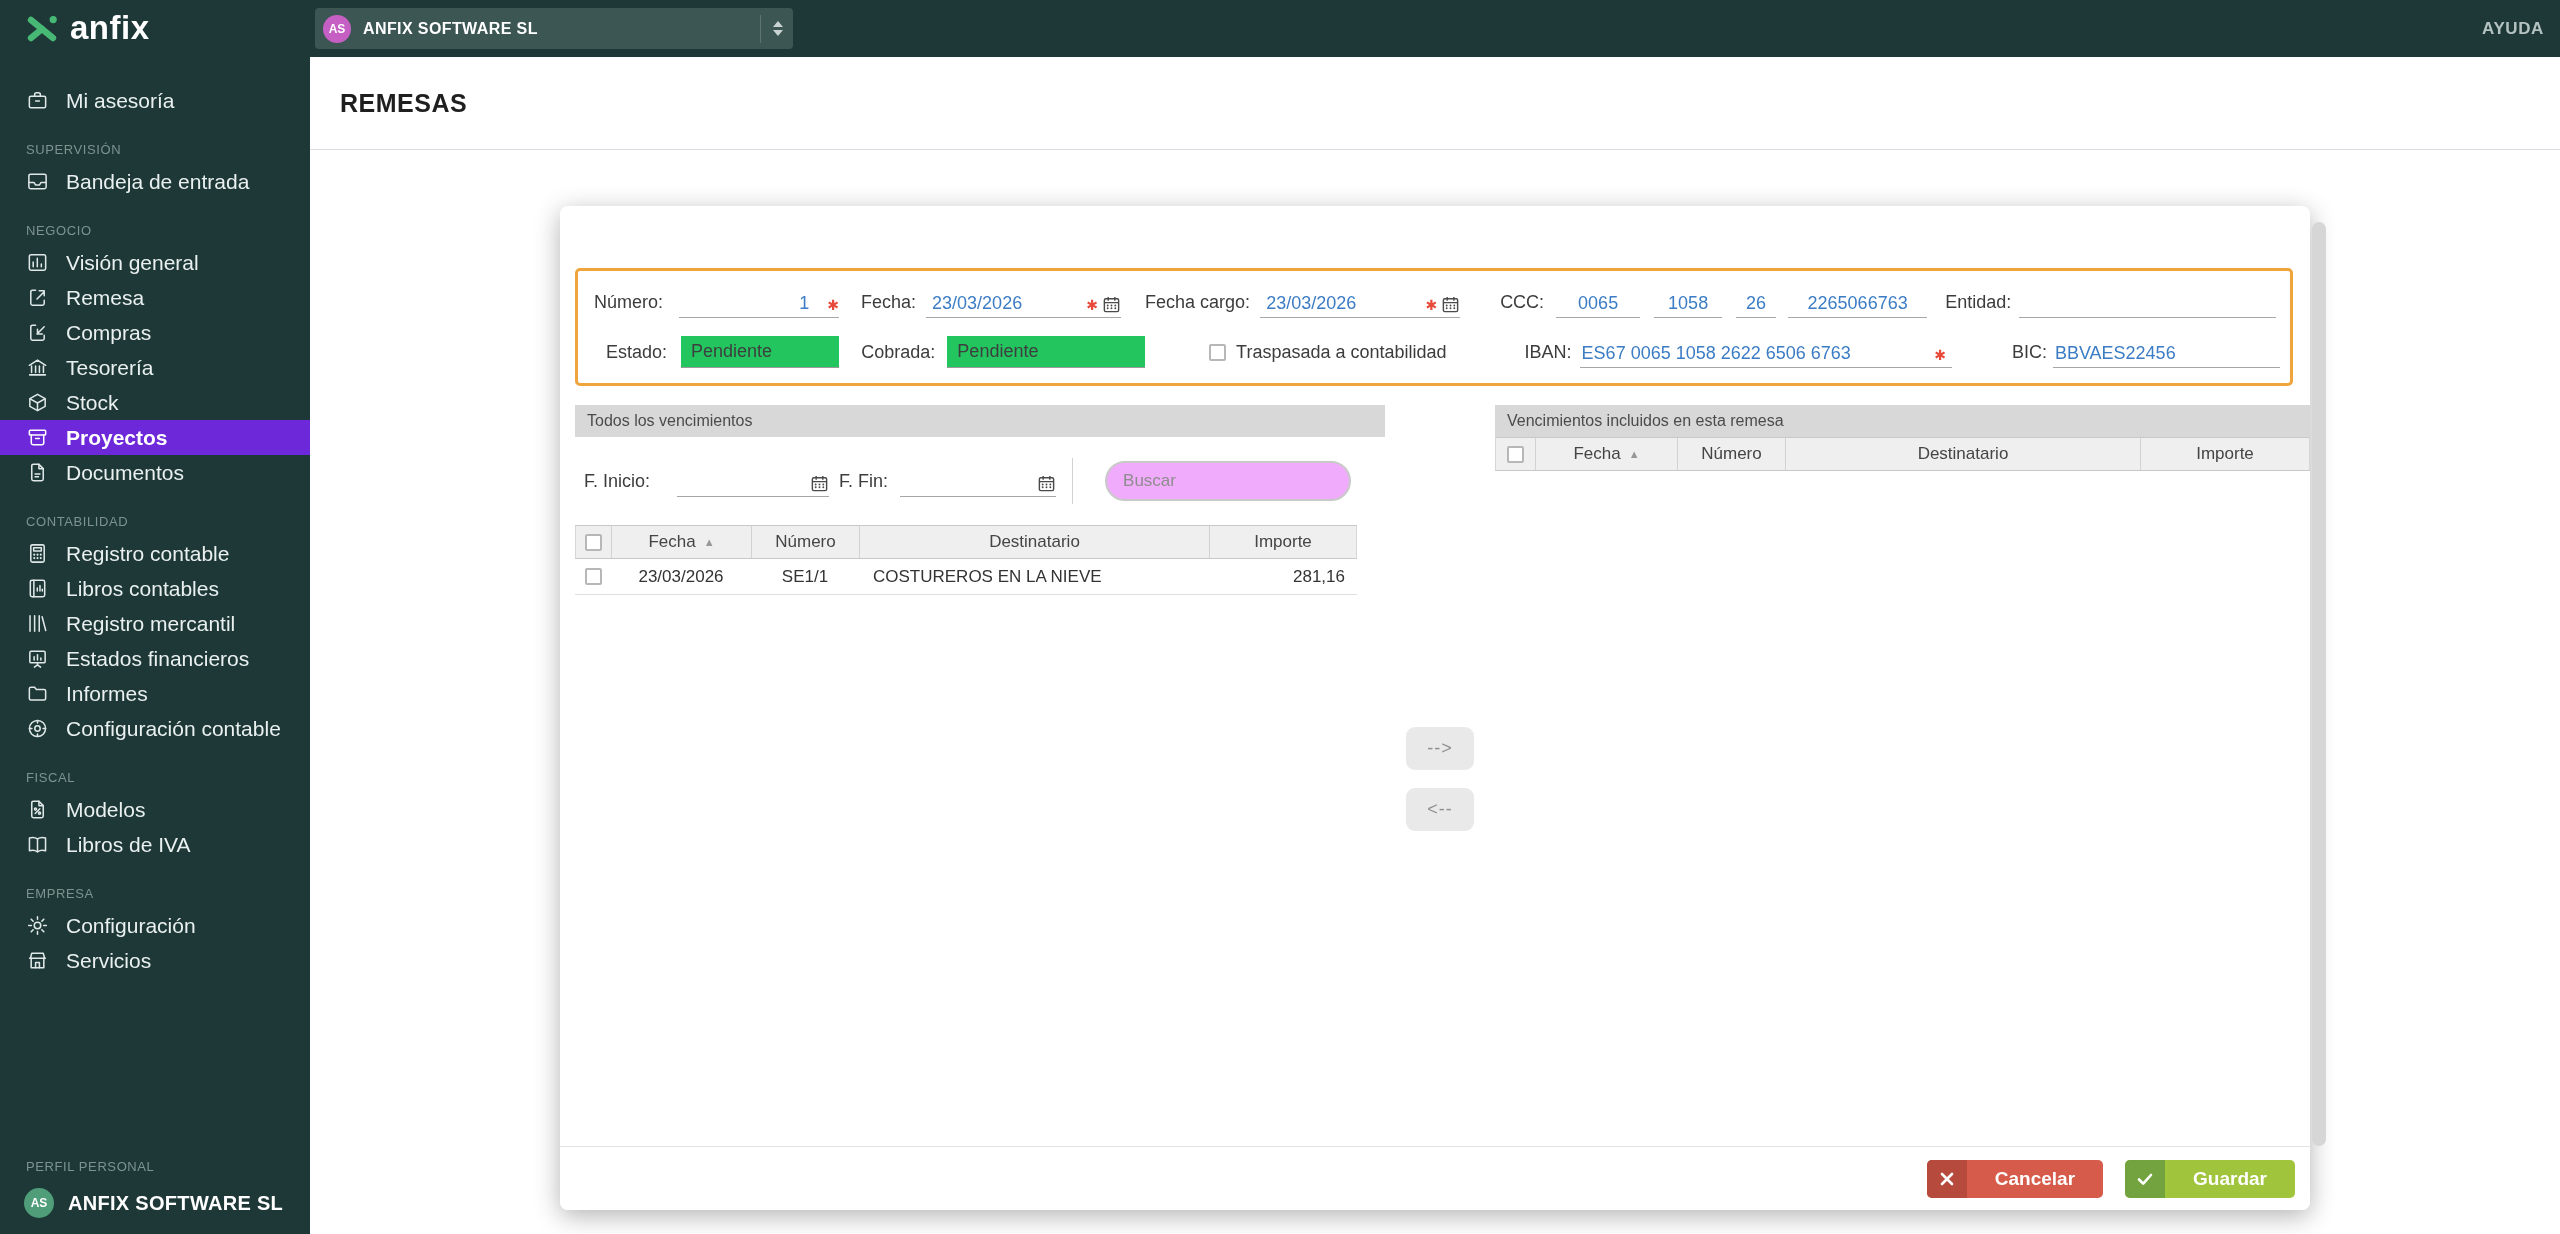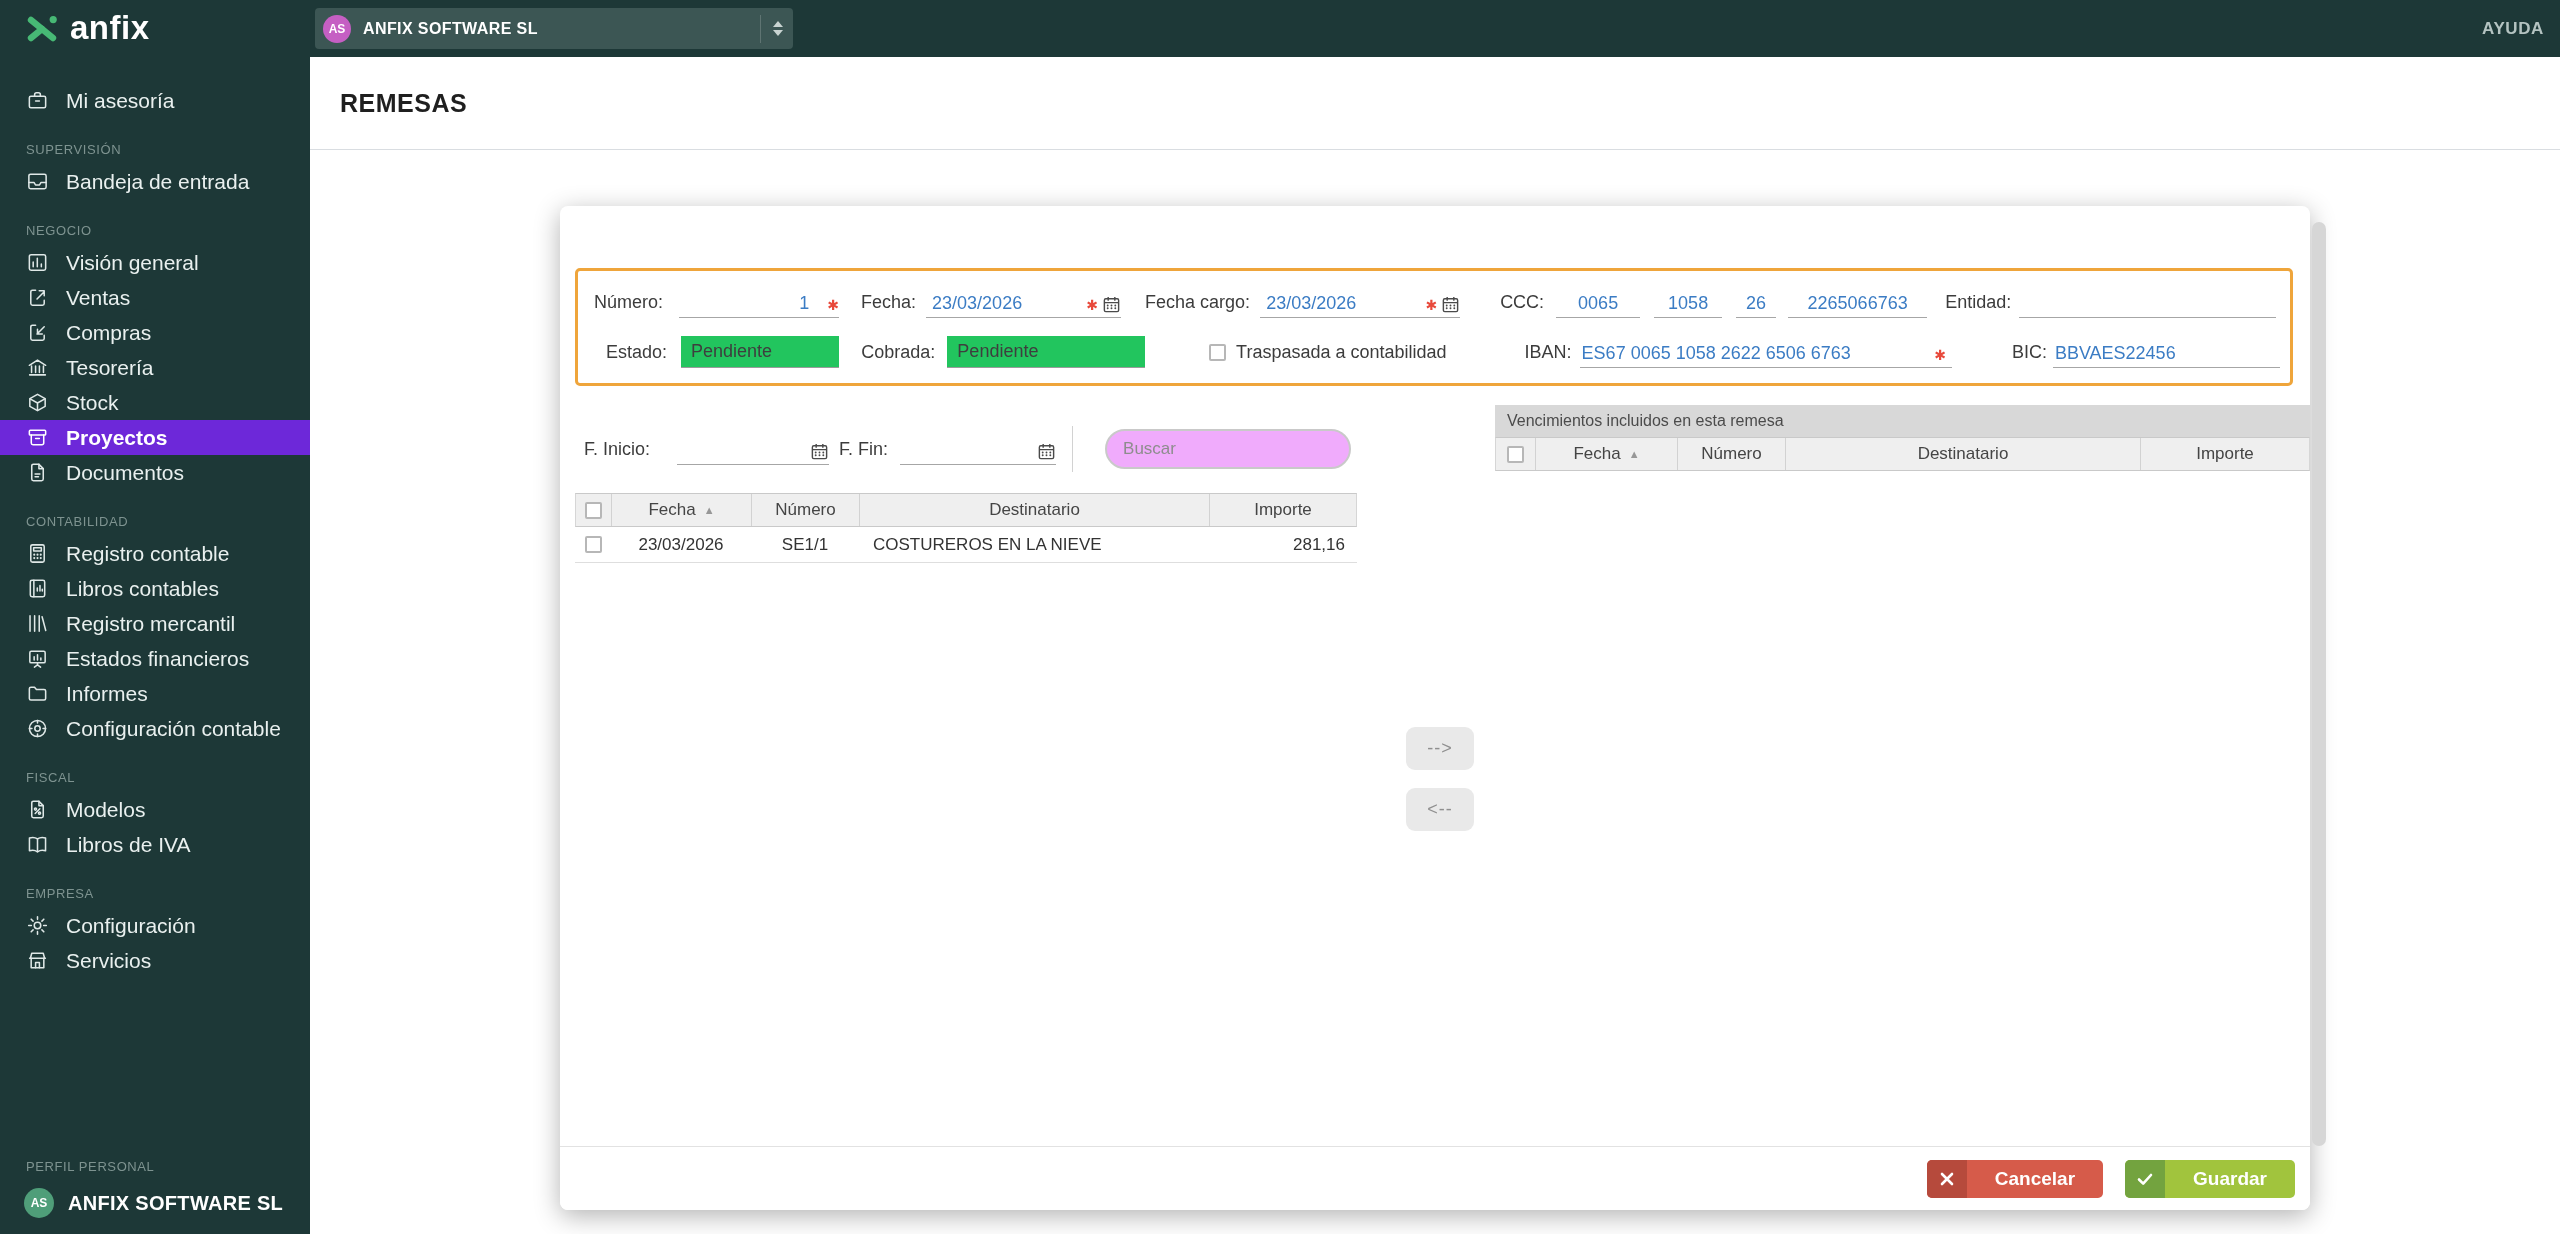--- a/index.html
+++ b/index.html
@@ -167,21 +167,21 @@
           <rect x="3.5" y="4" width="17" height="16" rx="1.8"></rect>
           <path d="M7.5 16.5v-5M11.8 16.5v-9M16 16.5v-3"></path>
         </svg>
       <span>Visión general</span>
     </div>
     <div class="nav-item">
       <svg class="si" viewBox="0 0 24 24">
           <path d="M10 4.5H6.8A1.8 1.8 0 0 0 5 6.3v12A1.8 1.8 0 0 0 6.8 20h10.4a1.8 1.8 0 0 0 1.8-1.8V15"></path>
           <path d="M11.5 13.5 19 6M13.8 5h5.2v5.2"></path>
         </svg>
-      <span>Ventas</span>
+      <span>Remesa</span>
     </div>
     <div class="nav-item">
       <svg class="si" viewBox="0 0 24 24">
           <path d="M10 4.5H6.8A1.8 1.8 0 0 0 5 6.3v12A1.8 1.8 0 0 0 6.8 20h10.4a1.8 1.8 0 0 0 1.8-1.8V15"></path>
           <path d="M19 6l-7.5 7.5M12 8.5v5h5"></path>
         </svg>
       <span>Compras</span>
     </div>
     <div class="nav-item">
       <svg class="si" viewBox="0 0 24 24">
@@ -387,20 +387,21 @@
 
       <span class="flabel lab-bic">BIC:</span>
       <div class="ufield f-bic">
         <span class="val" style="margin-left:2px">BBVAES22456</span>
         <span class="spacer"></span>
       </div>
     </div>
   </div>
 
   <div class="panel left">
+    <div class="panel-titlebar">Todos los vencimientos</div>
     <div class="filter-row">
       <span class="flabel lab-finicio">F. Inicio:</span>
       <div class="ufield f-inicio">
         <span class="spacer"></span>
         <svg width="19" height="19" viewBox="0 0 20 20" fill="none" stroke="#4a4a4a" stroke-width="1.5">
             <rect x="2.5" y="4" width="15" height="13.5" rx="1.5"></rect>
             <path d="M2.5 8h15M6.5 2v4M13.5 2v4"></path>
             <path d="M6 11h.01M10 11h.01M14 11h.01M6 14h.01M10 14h.01M14 14h.01" stroke-width="2" stroke-linecap="round"></path>
           </svg>
       </div>

